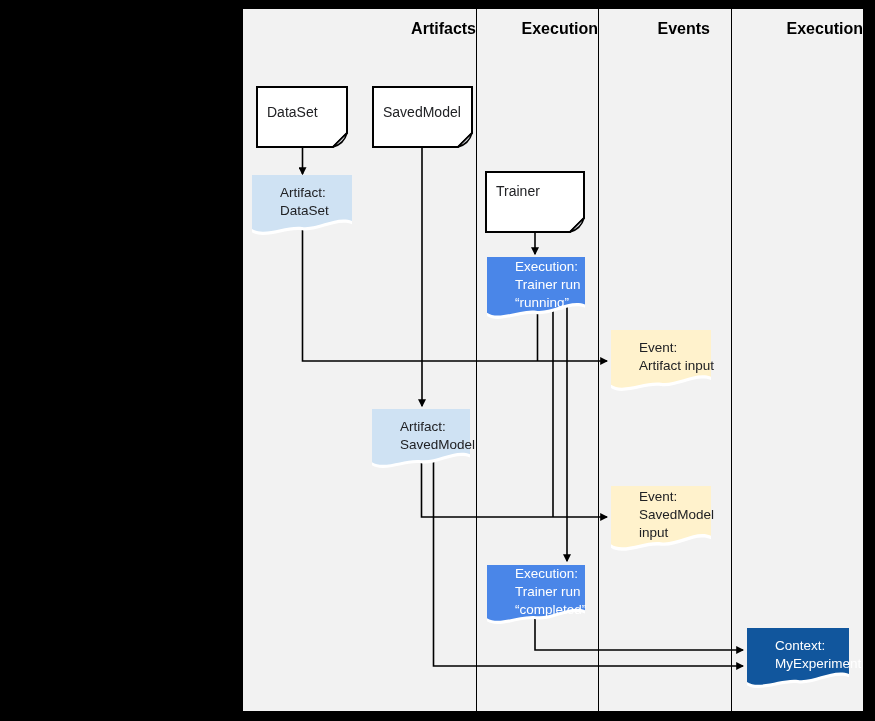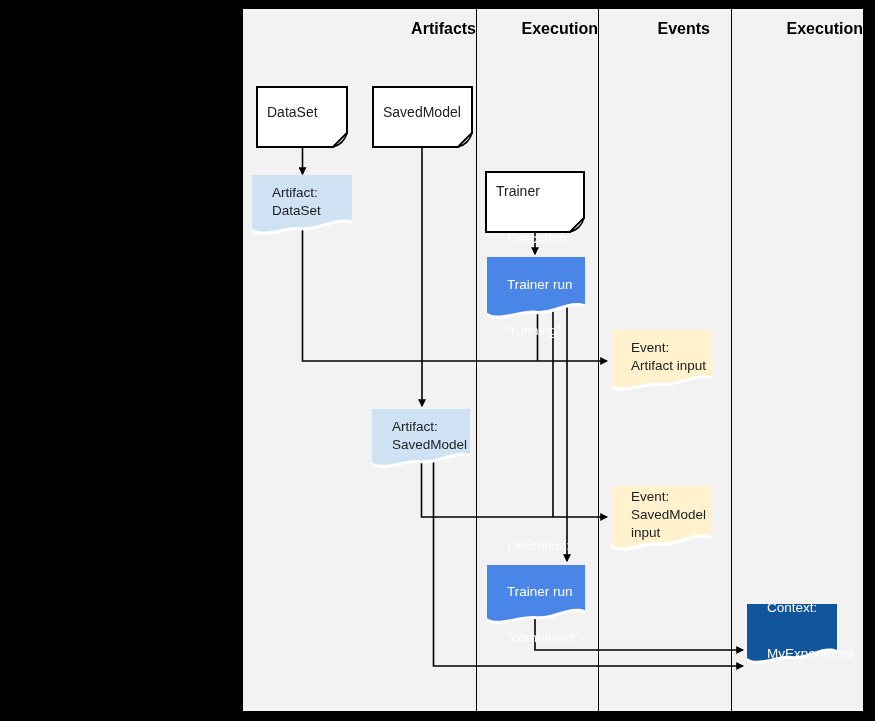--- a/index.html
+++ b/index.html
@@ -20,25 +20,25 @@
   .arrowhead{fill:var(--line);stroke:none;}
   .node{position:absolute;border-radius:7px;}
   .wavy-svg{position:absolute;left:0;top:0;width:100%;height:100%;display:block;}
   .wavy-svg .under{fill:#ffffff;}
   .fill-artifact .main{fill:var(--artifact-fill);}
   .fill-execution .main{fill:var(--execution-fill);}
   .fill-event .main{fill:var(--event-fill);}
   .fill-context .main{fill:var(--context-fill);}
   .node-text{position:absolute;left:0;top:0;right:0;bottom:13%;
              display:flex;flex-direction:column;justify-content:center;
-             padding-left:20px;padding-right:2px;
+             padding-left:28px;padding-right:2px;
              font-size:13.5px;line-height:18px;}
   .node-text span{display:block;white-space:nowrap;}
   .node-text.dark{color:var(--text-dark);}
-  .node-text.light{color:var(--text-light);gap:28px;}
+  .node-text.light{color:var(--text-light);}
   .doc-body{fill:var(--doc-fill);stroke:var(--line);stroke-width:2px;}
   .doc-fold{fill:var(--doc-fold);stroke:var(--line);stroke-width:1.5px;}
   .doc-label{position:absolute;left:0;top:0;right:0;bottom:0;
              display:flex;align-items:center;padding-left:11px;padding-bottom:10px;
              font-size:14px;color:var(--text-dark);}
 </style>
 </head>
 <body>
 
 <div class="stage">
@@ -157,21 +157,21 @@
       <path class="under" transform="translate(0,3.2)" d="M0,0 H100 V46 C85,40 66,54 50,52 C34,50 12,62 0,54 Z"></path>
       <path class="main" d="M0,0 H100 V46 C85,40 66,54 50,52 C34,50 12,62 0,54 Z"></path>
     </svg>
     <div class="node-text light">
       <span>Execution:</span>
       <span>Trainer run</span>
       <span>“completed”</span>
     </div>
   </div>
 
-  <div class="node" style="left:747px;top:604px;width:90px;height:62px">
+  <div class="node" style="left:747px;top:628px;width:102px;height:62px">
     <svg class="wavy-svg fill-context" viewBox="0 0 100 62" preserveAspectRatio="none" aria-hidden="true">
       <path class="under" transform="translate(0,3.2)" d="M0,0 H100 V46 C85,40 66,54 50,52 C34,50 12,62 0,54 Z"></path>
       <path class="main" d="M0,0 H100 V46 C85,40 66,54 50,52 C34,50 12,62 0,54 Z"></path>
     </svg>
     <div class="node-text light">
       <span>Context:</span>
       <span>MyExperiment</span>
     </div>
   </div>
 

